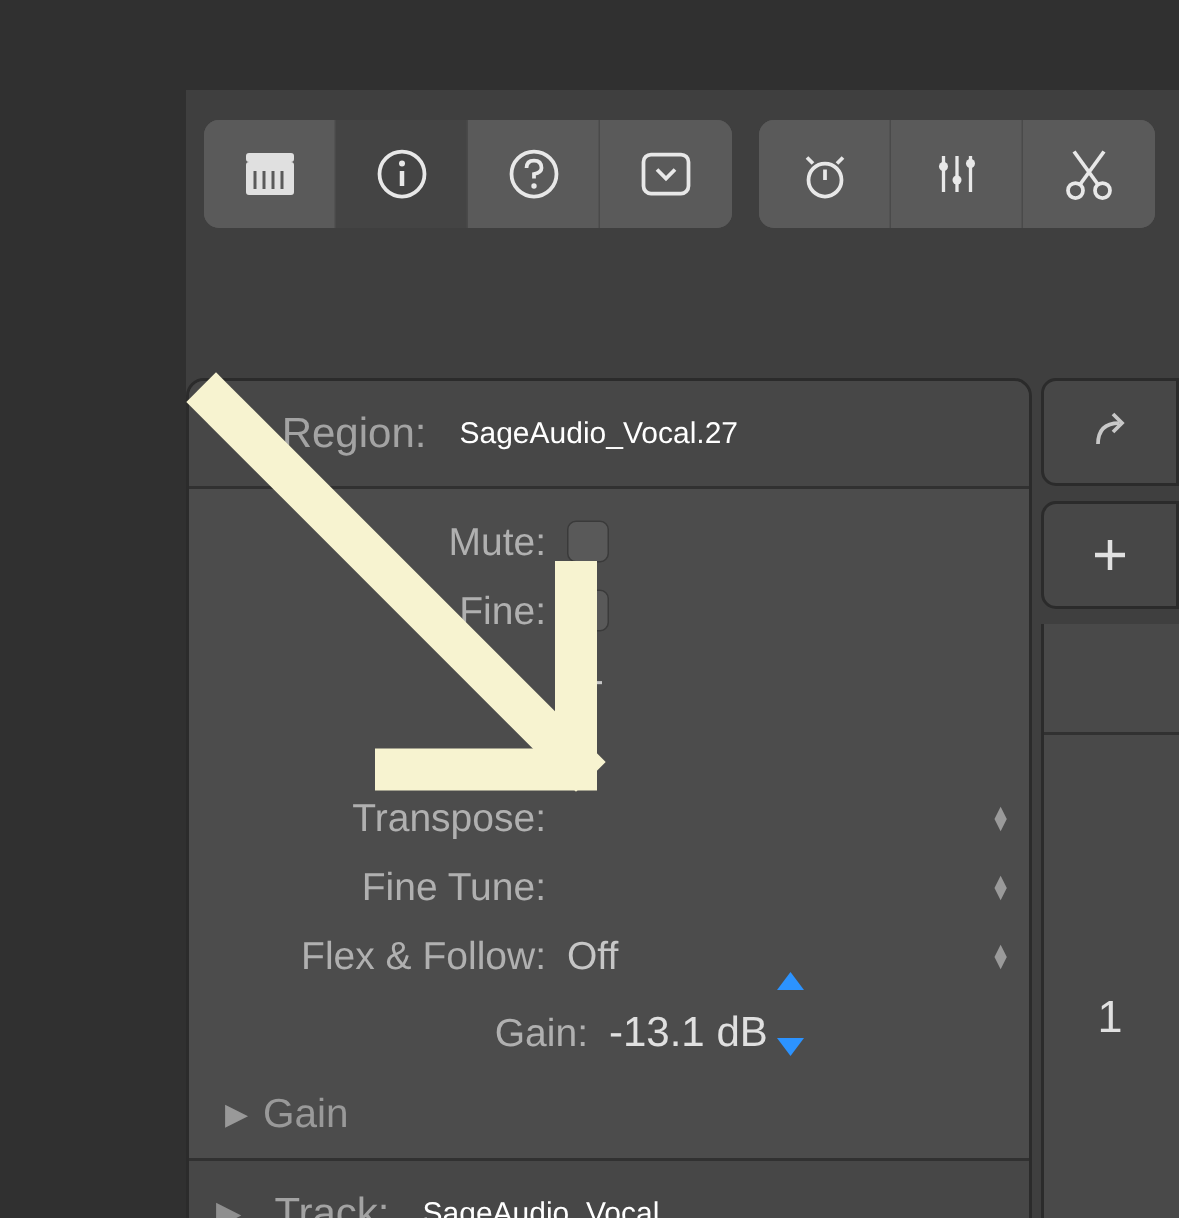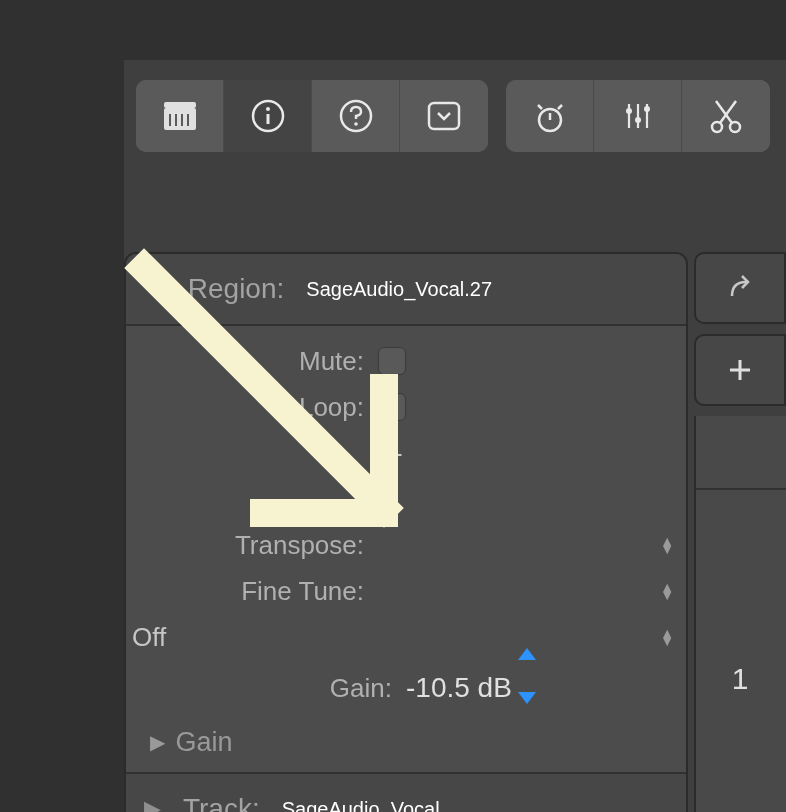--- a/index.html
+++ b/index.html
@@ -294,21 +294,21 @@
     </div>
 
     <div class="section-body">
       <div class="row">
         <div class="label">Mute:</div>
         <div class="field">
             <div class="checkbox"></div>
           </div>
       </div>
       <div class="row">
-        <div class="label">Loop:</div>
+        <div class="label">Fine:</div>
         <div class="field">
             <div class="checkbox"></div>
           </div>
       </div>
       <div class="row">
         <div class="label"></div>
         <div class="field">-   -</div>
       </div>
       <div class="row">
         <div class="label"></div>
@@ -320,26 +320,27 @@
           <div class="stepper">▲<br>▼</div>
         </div>
       </div>
       <div class="row">
         <div class="label">Fine Tune:</div>
         <div class="field">
           <div class="stepper">▲<br>▼</div>
         </div>
       </div>
       <div class="row">
+        <div class="label">Flex &amp; Follow:</div>
         <div class="field">Off</div>
         <div class="stepper" style="right:12px;">▲<br>▼</div>
       </div>
       <div class="row gain-row">
         <div class="label">Gain:</div>
-        <div class="field">-10.5 dB</div>
+        <div class="field">-13.1 dB</div>
         <div class="gain-spin">
           <div class="sp up"></div>
           <div class="sp dn"></div>
         </div>
       </div>
       <div class="more-row">
         <span class="tri" style="font-size:20px;">▶</span>
         <span>Gain</span>
       </div>
     </div>

